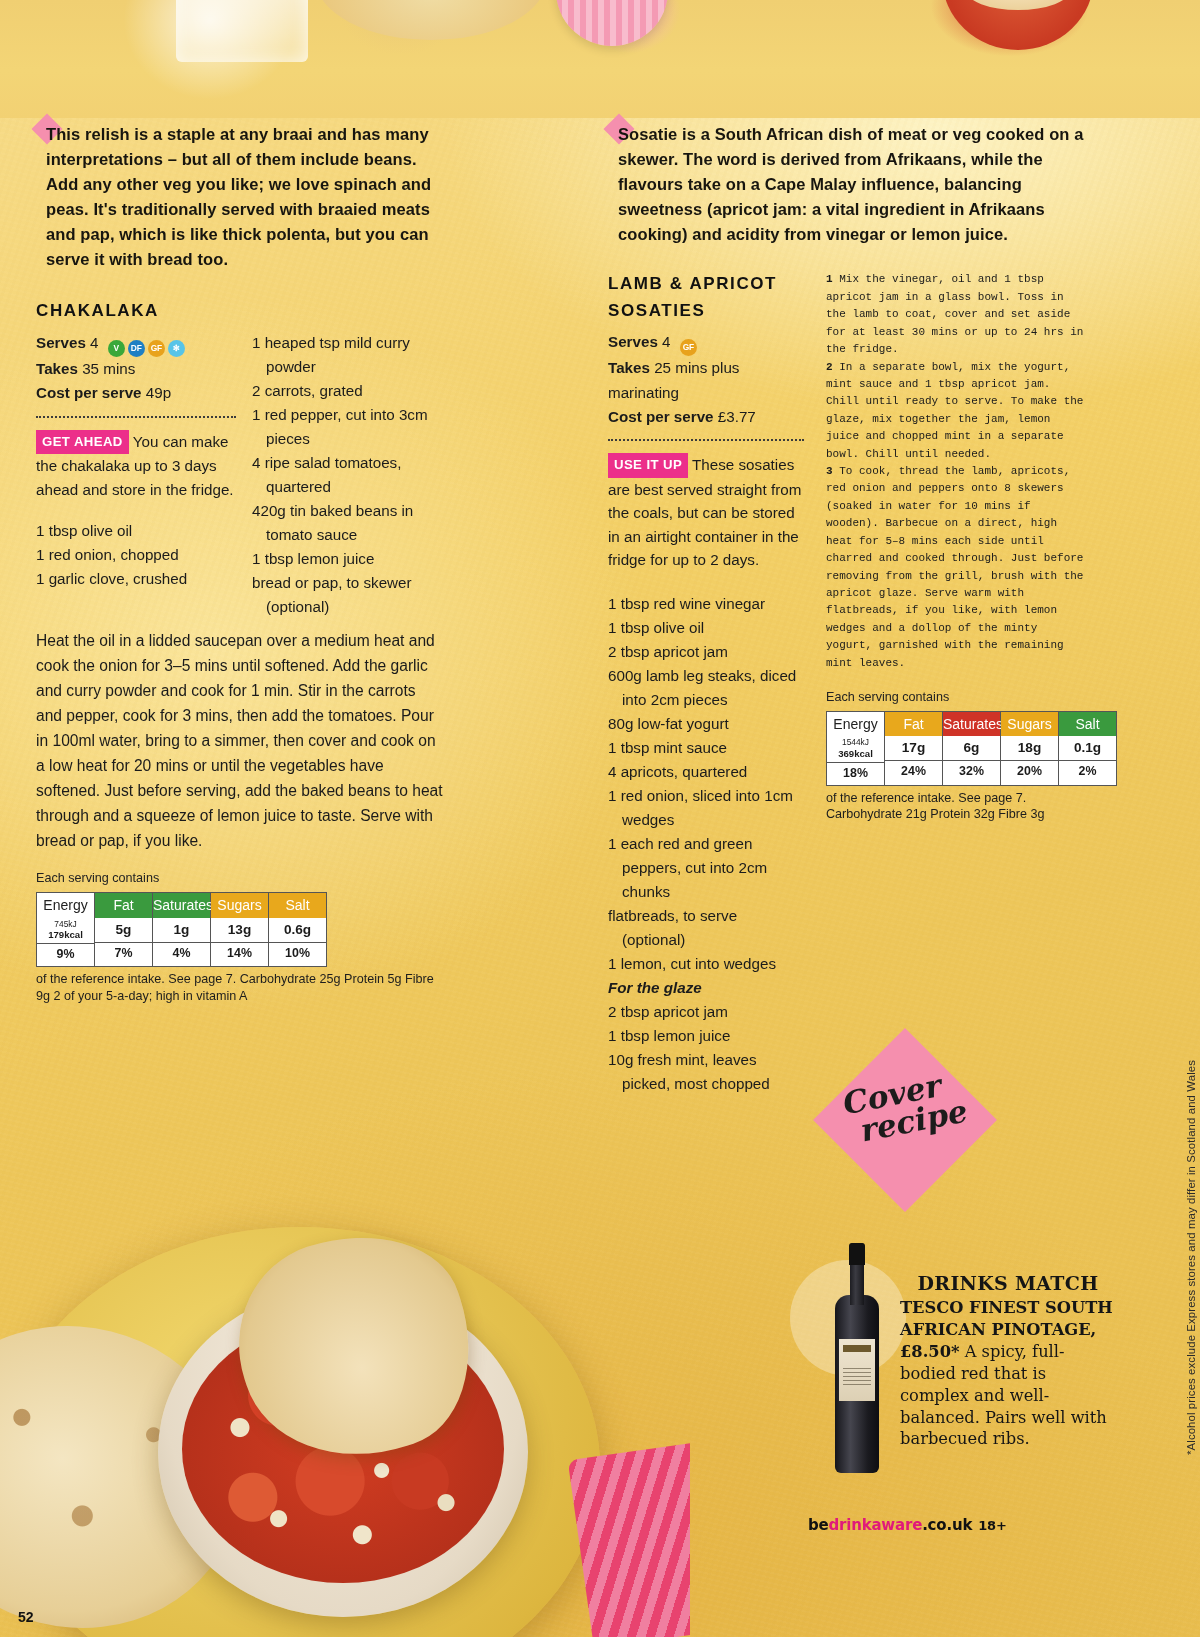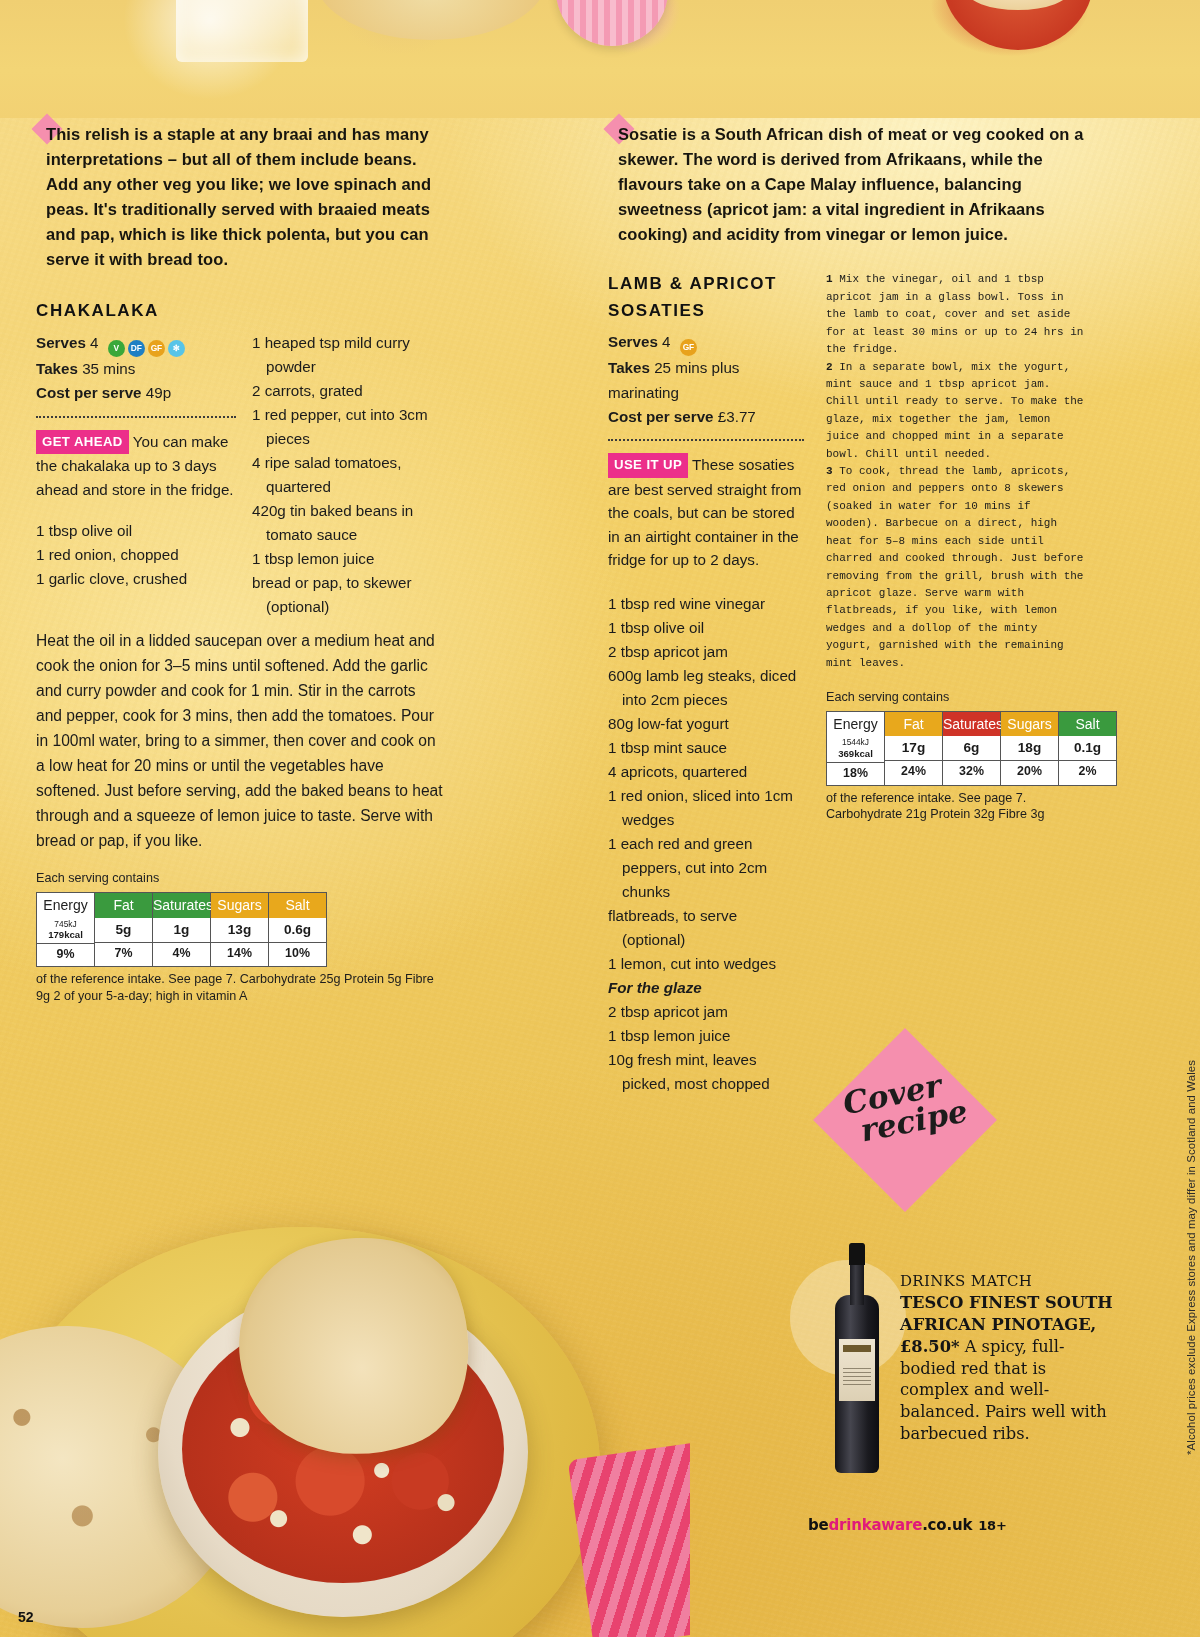--- a/index.html
+++ b/index.html
@@ -340,24 +340,25 @@
   .drinks-text {
     position: absolute;
     left: 92px; top: 6px;
     width: 216px;
     font-family: "DejaVu Serif", serif;
     font-size: 16.3px;
     line-height: 1.34;
     color: #151515;
   }
   .drinks-text .dm-title {
-    font-weight: 400;
-    font-size: 15px;
+    font-weight: 700;
+    font-size: 19px;
     letter-spacing: .3px;
     margin-bottom: 1px;
+    text-align: center;
   }
   .drinks-text .dm-sub { font-weight: 700; }
   .drinkaware {
     position: absolute;
     left: 808px; top: 1516px;
     font-family: "DejaVu Sans", sans-serif;
     font-size: 15px;
     font-weight: 700;
     letter-spacing: -.2px;
   }

